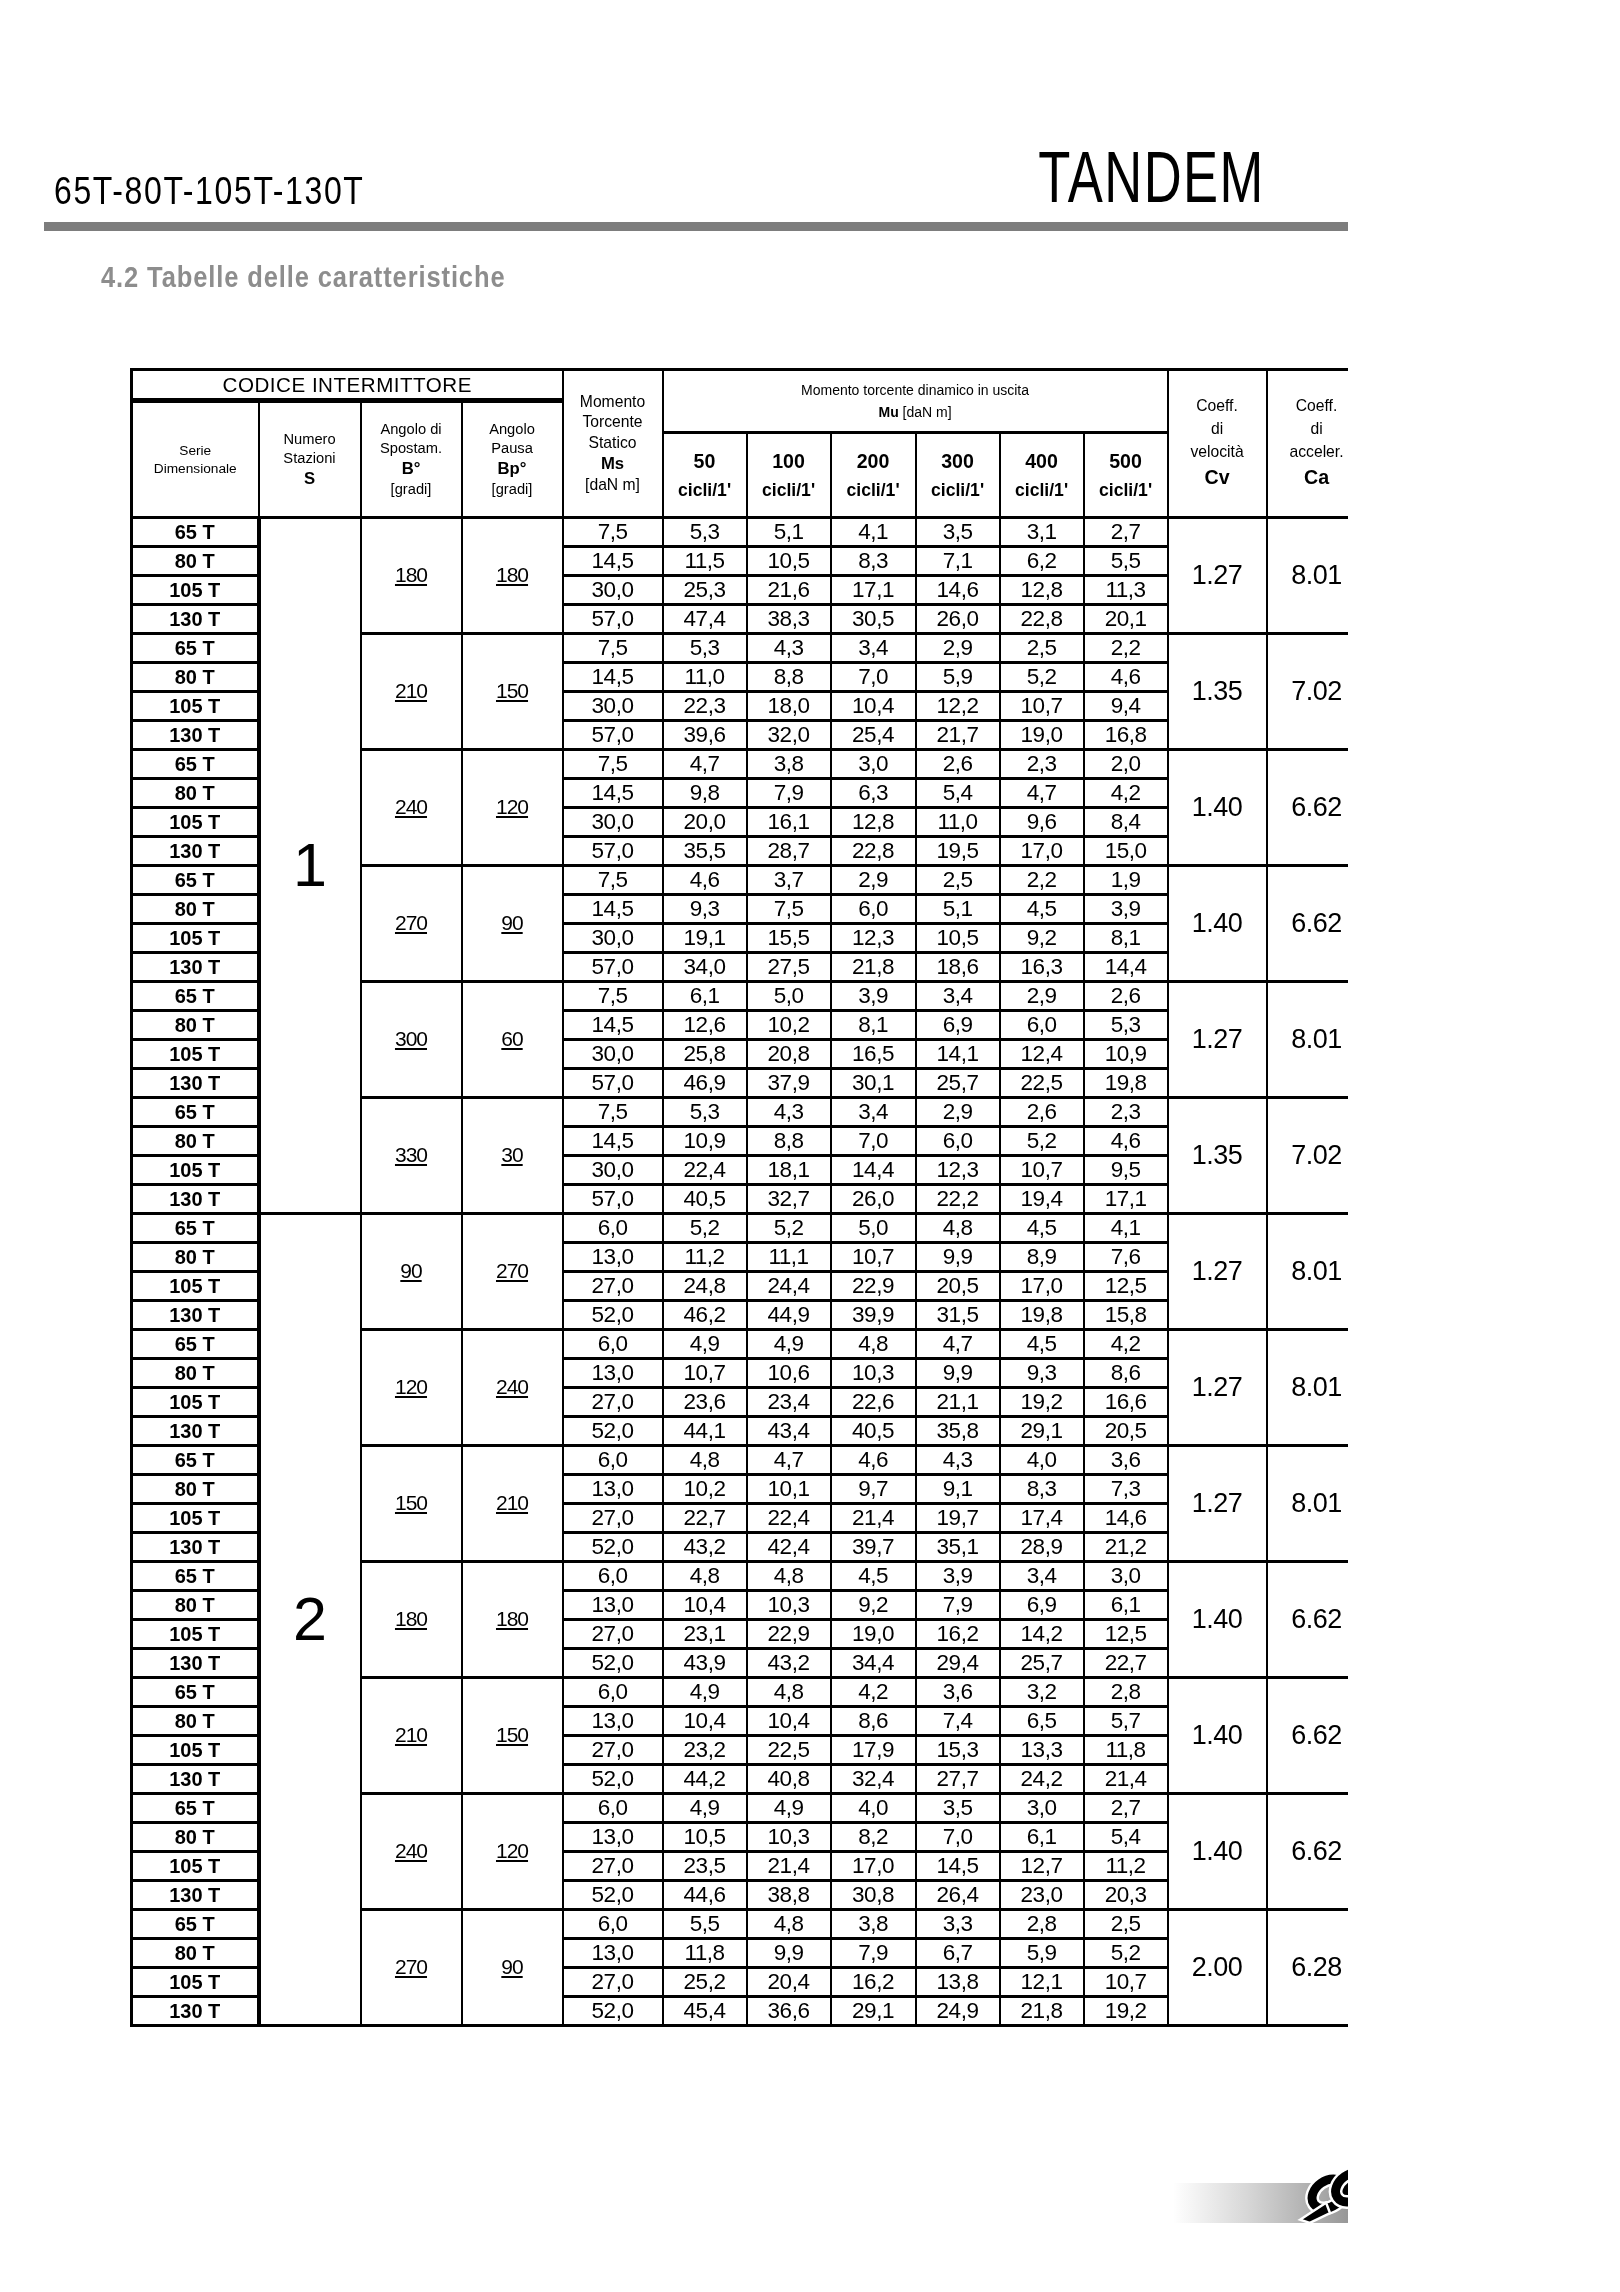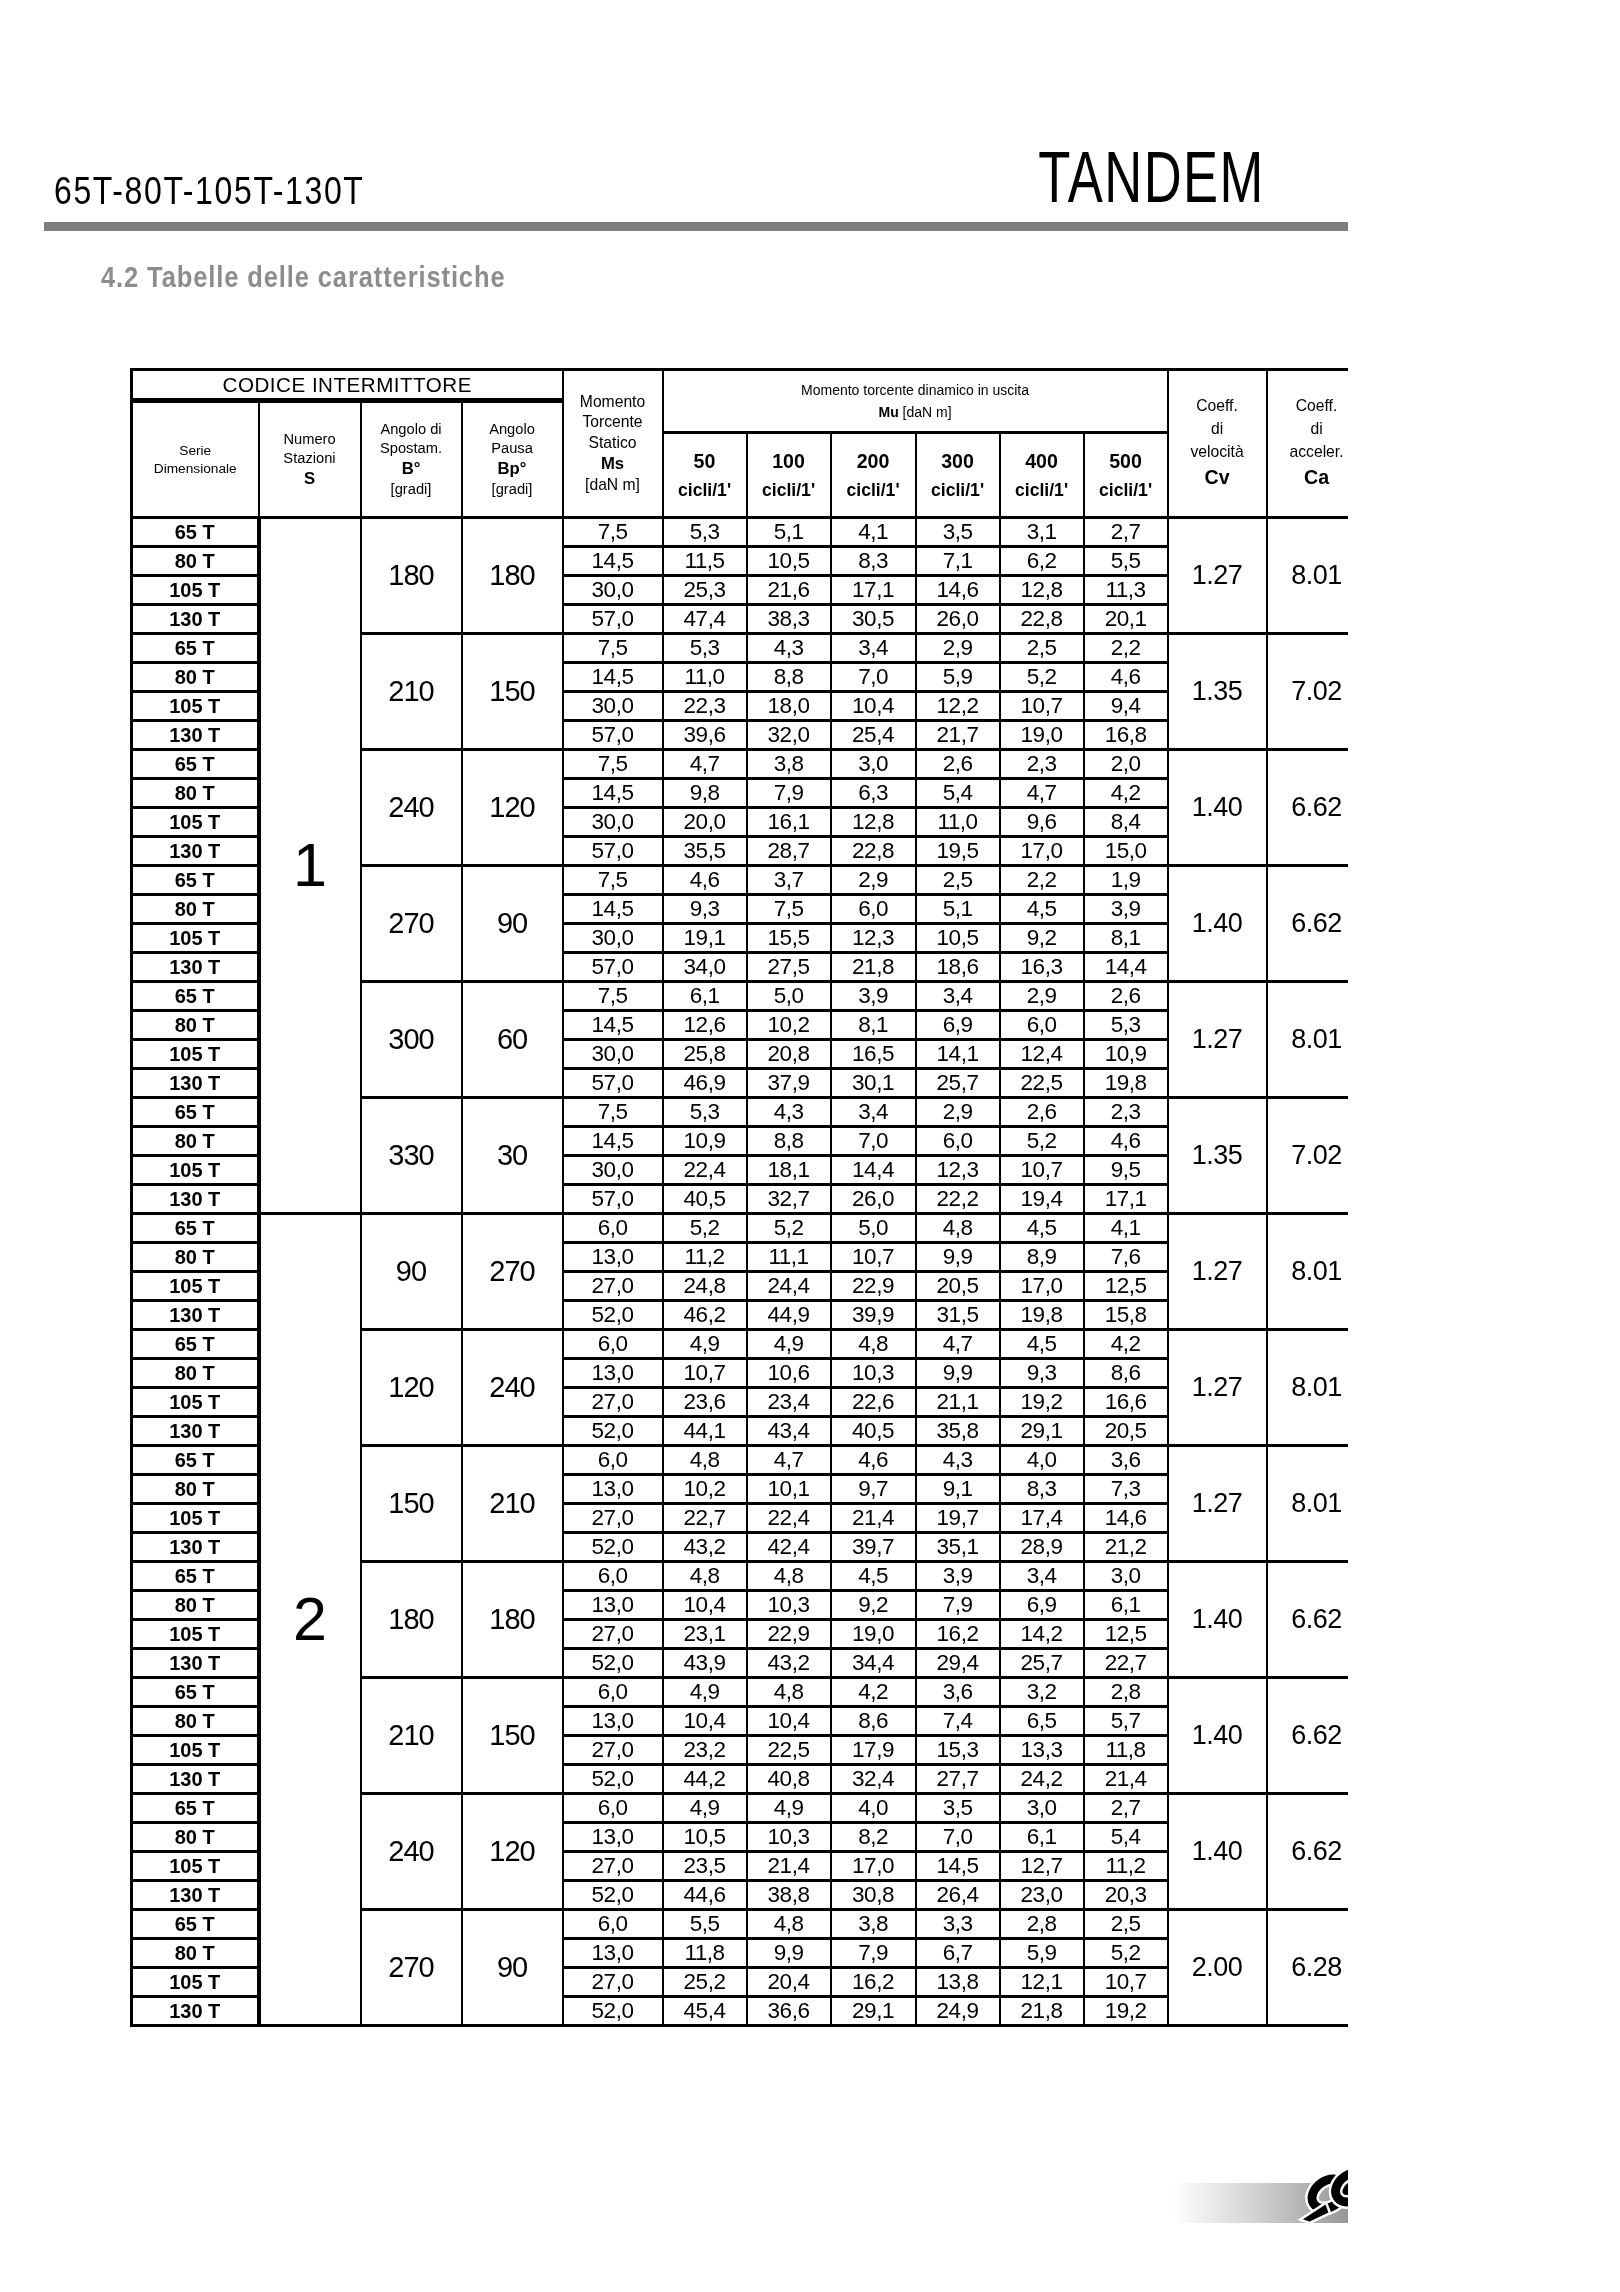--- a/index.html
+++ b/index.html
@@ -34,21 +34,21 @@
   .mutitle{font-size:14px;font-weight:normal;border-bottom-width:3.9px;line-height:1.6;}
   .mutitle .sym{font-weight:bold;}
   .hcyc{font-size:19.6px;font-weight:bold;border-bottom-width:3.9px;line-height:1.5;}
   .hcyc .cycunit{font-size:17.6px;}
   .hcoef{font-size:15.7px;font-weight:normal;border-bottom-width:3.9px;line-height:1.45;}
   .hcoef .sym{font-size:19.6px;font-weight:bold;}
   .pre{white-space:pre-line;}
 
   td.serie{border-right-width:4.9px;font-size:20px;font-weight:bold;letter-spacing:0px;}
   td.num{font-size:22.5px;letter-spacing:-0.5px;}
-  td.ang{font-size:29px;letter-spacing:-1px;}
+  td.ang{font-size:21px;letter-spacing:-1px;text-decoration:underline;}
   td.snum{font-size:61px;font-weight:normal;}
   td.coef{font-size:27px;letter-spacing:-0.5px;}
 
   
   .footer-bar{position:absolute;left:1173px;top:2183px;width:329px;height:40px;
               background:linear-gradient(90deg,#ffffff 0%,#d8d8d8 22%,#9a9a9a 52%,#555555 80%,#3d3d3d 100%);}
   .footer-logo{position:absolute;left:1290px;top:2154px;width:98px;height:73px;}
   .footer-page{position:absolute;left:1404px;top:2187px;font-size:27.4px;color:#3b82f6;
                letter-spacing:3.9px;font-weight:normal;}
 </style>

